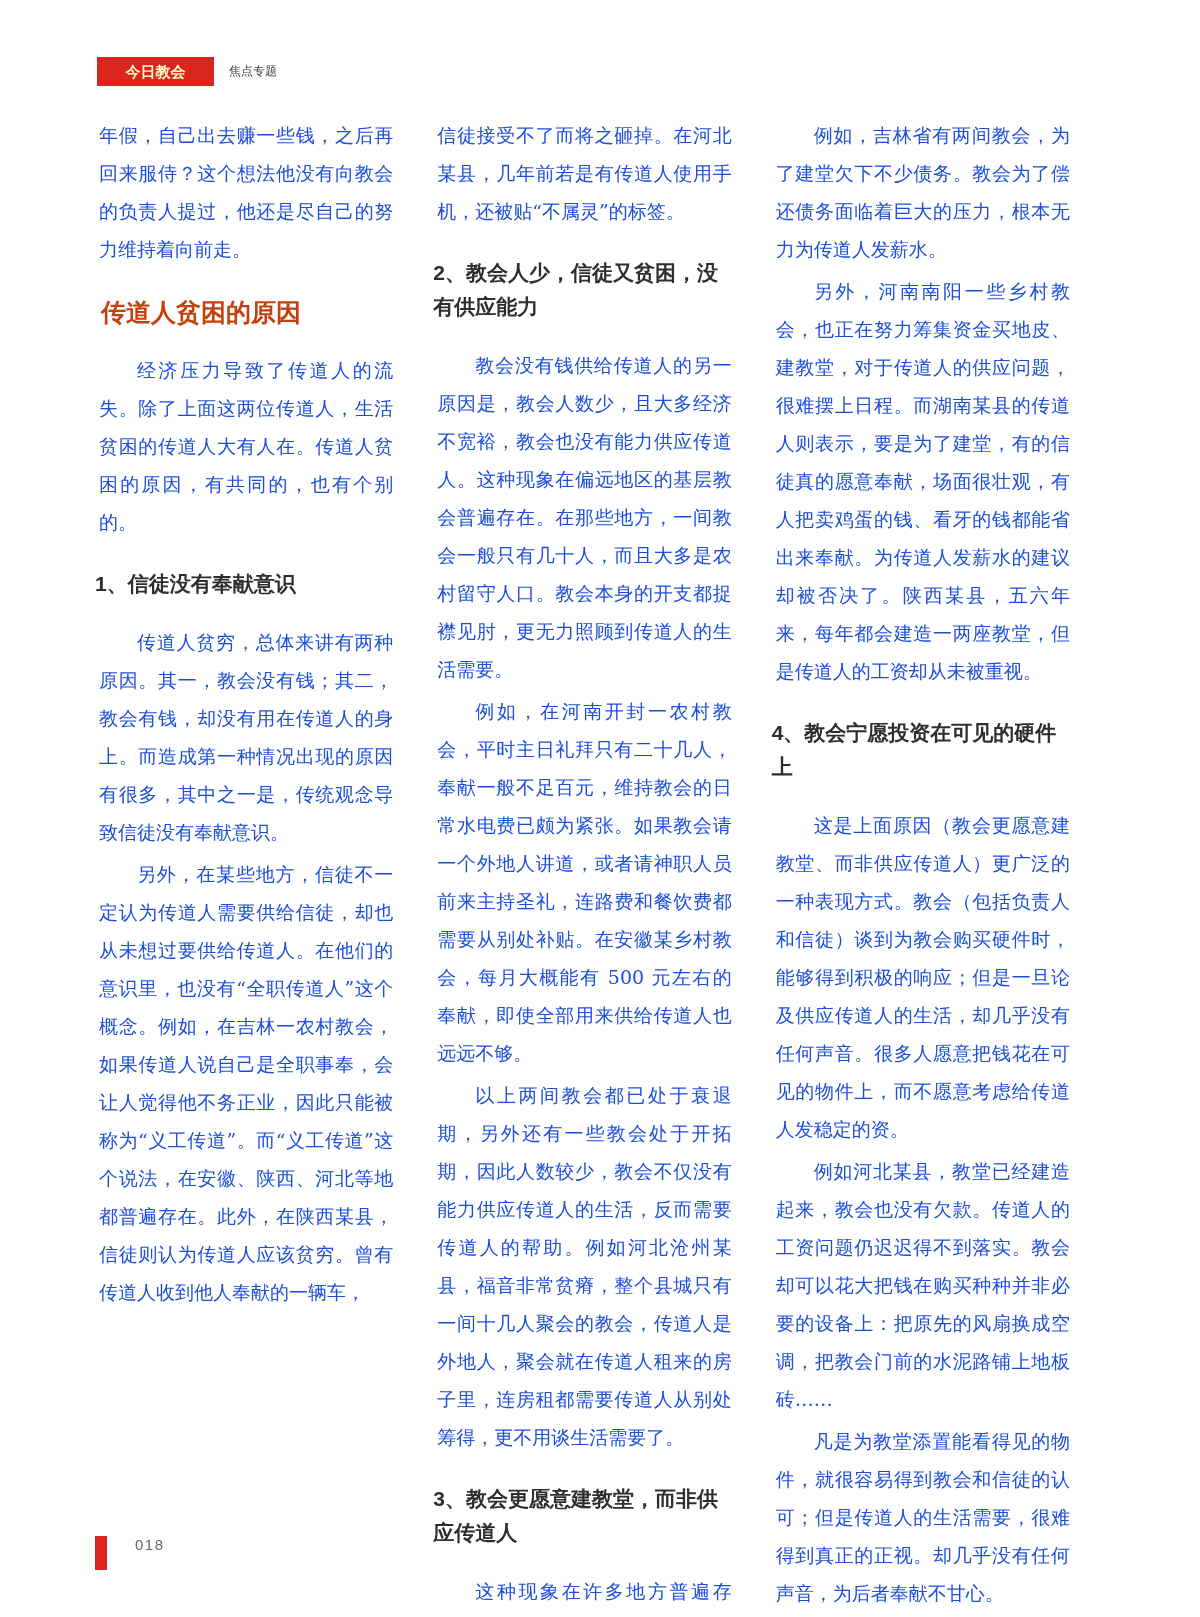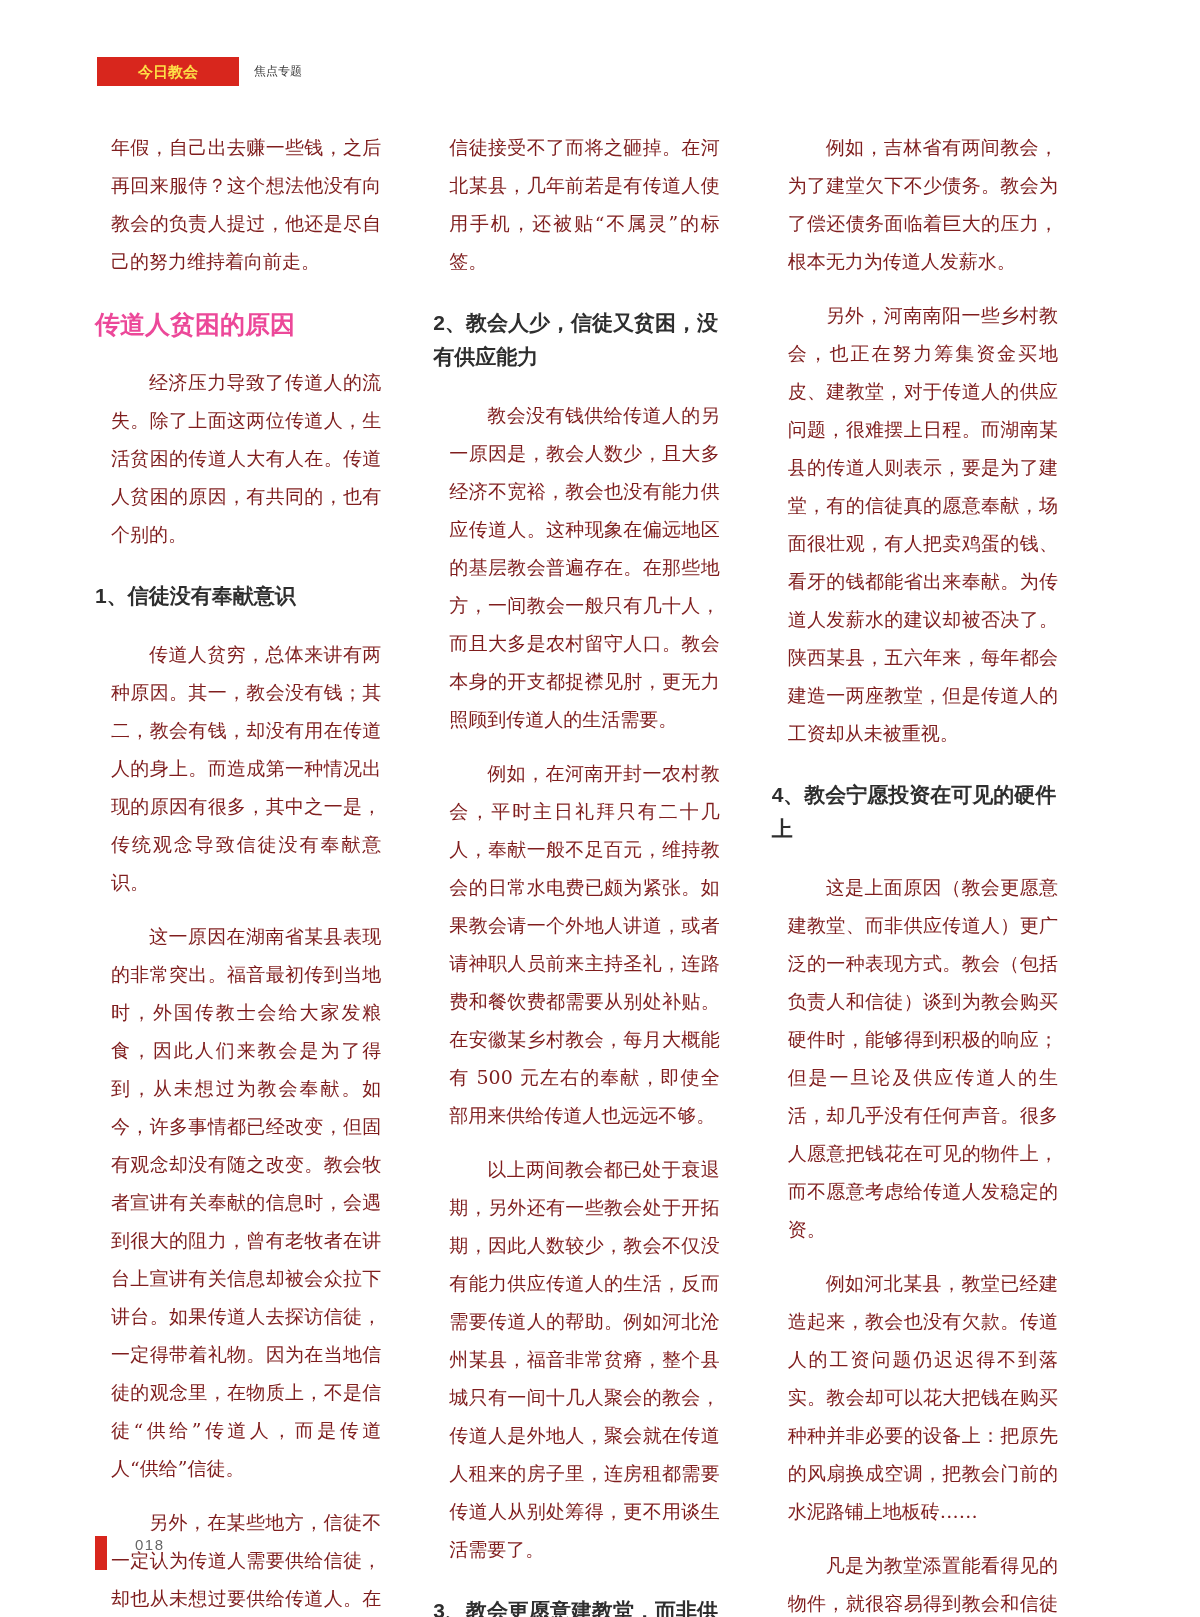--- a/index.html
+++ b/index.html
@@ -12,58 +12,58 @@
     overflow: hidden;
     font-family: "DejaVu Serif", "Liberation Serif", serif;
   }
   .header {
     display: flex;
     align-items: center;
     gap: 15px;
     margin: 57px 0 0 97px;
   }
   .badge {
-    width: 142px;
+    width: 117px;
     padding: 7px 0;
     text-align: center;
     background: var(--accent, #d8261d);
-    color: #fde047;
+    color: #fef9c3;
     font-family: "Liberation Sans", sans-serif;
     font-weight: bold;
     font-size: 15px;
     line-height: 1;
   }
   .section-label {
     font-family: "Liberation Sans", sans-serif;
     font-weight: normal;
     font-size: 12px;
     color: #3a3a3a;
   }
   .columns {
     display: flex;
     gap: 36px;
     padding: 26px 126px 0 95px;
   }
   .col { flex: 1; min-width: 0; }
   .col p {
-    margin: 16px;
+    margin: 4px;
     font-size: 19px;
     line-height: 38px;
-    color: #7f1d1d;
+    color: #1d4ed8;
     text-align: justify;
     text-indent: 2em;
   }
   .col p.cont { text-indent: 0; }
   .col h1 {
     font-family: "Liberation Sans", sans-serif;
     font-weight: bold;
     font-size: 25px;
     line-height: 1.3;
-    color: #ec4899;
-    margin: 28px 0 22px 0;
+    color: #c2410c;
+    margin: 28px 0 22px 6px;
   }
   .col h2 {
     font-family: "Liberation Sans", sans-serif;
     font-weight: bold;
     font-size: 21px;
     line-height: 34px;
     color: #2e2e2e;
     margin: 26px 0 22px 0;
   }
   .footer {
@@ -96,21 +96,20 @@
     <div class="section-label">焦点专题</div>
   </div>
 
   <div class="columns">
       <div class="col">
         <p class="cont">年假，自己出去赚一些钱，之后再回来服侍？这个想法他没有向教会的负责人提过，他还是尽自己的努力维持着向前走。</p>
         <h1>传道人贫困的原因</h1>
         <p>经济压力导致了传道人的流失。除了上面这两位传道人，生活贫困的传道人大有人在。传道人贫困的原因，有共同的，也有个别的。</p>
         <h2>1、信徒没有奉献意识</h2>
         <p>传道人贫穷，总体来讲有两种原因。其一，教会没有钱；其二，教会有钱，却没有用在传道人的身上。而造成第一种情况出现的原因有很多，其中之一是，传统观念导致信徒没有奉献意识。</p>
-        <p>这一原因在湖南省某县表现的非常突出。福音最初传到当地时，外国传教士会给大家发粮食，因此人们来教会是为了得到，从未想过为教会奉献。如今，许多事情都已经改变，但固有观念却没有随之改变。教会牧者宣讲有关奉献的信息时，会遇到很大的阻力，曾有老牧者在讲台上宣讲有关信息却被会众拉下讲台。如果传道人去探访信徒，一定得带着礼物。因为在当地信徒的观念里，在物质上，不是信徒“供给”传道人，而是传道人“供给”信徒。</p>
         <p>另外，在某些地方，信徒不一定认为传道人需要供给信徒，却也从未想过要供给传道人。在他们的意识里，也没有“全职传道人”这个概念。例如，在吉林一农村教会，如果传道人说自己是全职事奉，会让人觉得他不务正业，因此只能被称为“义工传道”。而“义工传道”这个说法，在安徽、陕西、河北等地都普遍存在。此外，在陕西某县，信徒则认为传道人应该贫穷。曾有传道人收到他人奉献的一辆车，</p>
       </div>
       <div class="col">
         <p class="cont">信徒接受不了而将之砸掉。在河北某县，几年前若是有传道人使用手机，还被贴“不属灵”的标签。</p>
         <h2>2、教会人少，信徒又贫困，没有供应能力</h2>
         <p>教会没有钱供给传道人的另一原因是，教会人数少，且大多经济不宽裕，教会也没有能力供应传道人。这种现象在偏远地区的基层教会普遍存在。在那些地方，一间教会一般只有几十人，而且大多是农村留守人口。教会本身的开支都捉襟见肘，更无力照顾到传道人的生活需要。</p>
         <p>例如，在河南开封一农村教会，平时主日礼拜只有二十几人，奉献一般不足百元，维持教会的日常水电费已颇为紧张。如果教会请一个外地人讲道，或者请神职人员前来主持圣礼，连路费和餐饮费都需要从别处补贴。在安徽某乡村教会，每月大概能有 500 元左右的奉献，即使全部用来供给传道人也远远不够。</p>
         <p>以上两间教会都已处于衰退期，另外还有一些教会处于开拓期，因此人数较少，教会不仅没有能力供应传道人的生活，反而需要传道人的帮助。例如河北沧州某县，福音非常贫瘠，整个县城只有一间十几人聚会的教会，传道人是外地人，聚会就在传道人租来的房子里，连房租都需要传道人从别处筹得，更不用谈生活需要了。</p>
         <h2>3、教会更愿意建教堂，而非供应传道人</h2>
         <p>这种现象在许多地方普遍存在。随着我国城市化的进程，教会的建堂事业也如火如荼的开展。大大小小的教堂在全国如雨后春笋一般拔地而起。原本可喜的现象却变得令人担忧，那就是许多教会只关注建堂，而很少注意到传道人的需要。</p>

